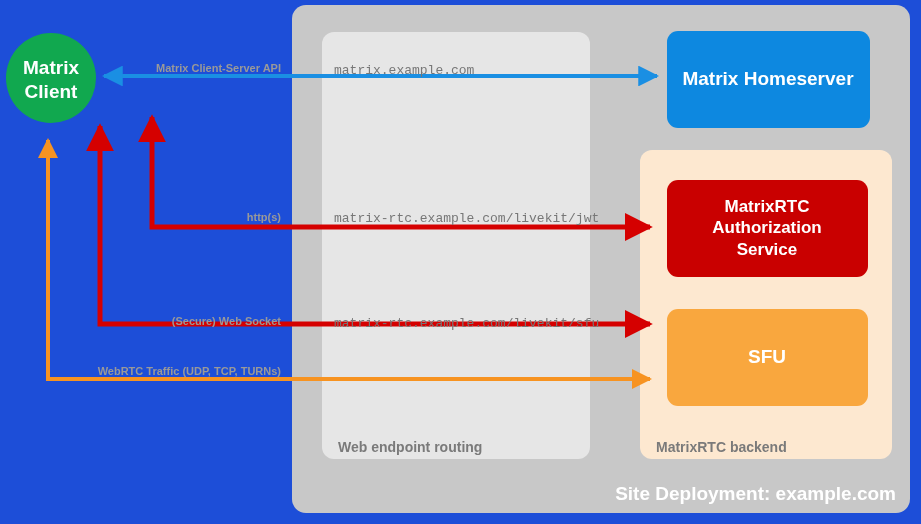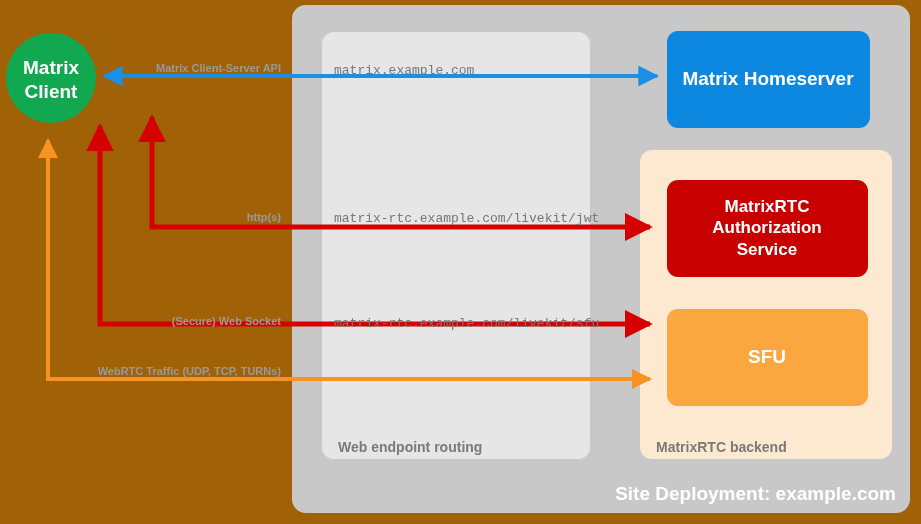--- a/index.html
+++ b/index.html
@@ -5,21 +5,21 @@
 <style>
   html, body {
     margin: 0;
     padding: 0;
     background: #000000;
   }
   #stage {
     position: relative;
     width: 921px;
     height: 524px;
-    background: #a16207;
+    background: #1d4ed8;
     overflow: hidden;
     font-family: "Liberation Sans", sans-serif;
   }
   #diagram {
     position: absolute;
     top: 0;
     left: 0;
     width: 921px;
     height: 524px;
     display: block;

